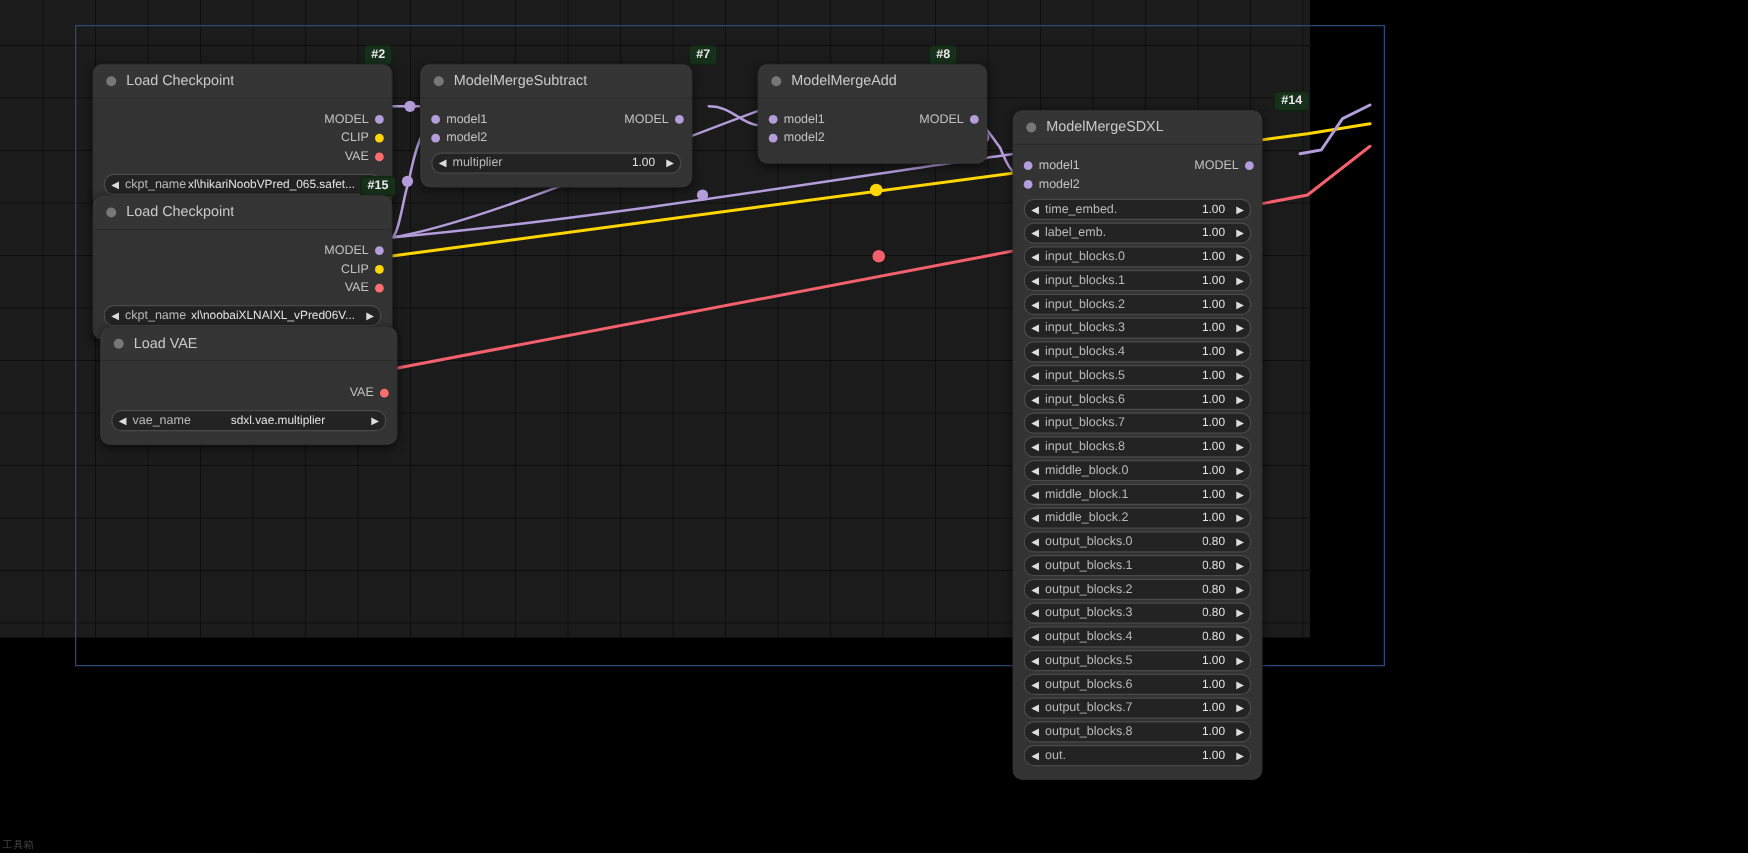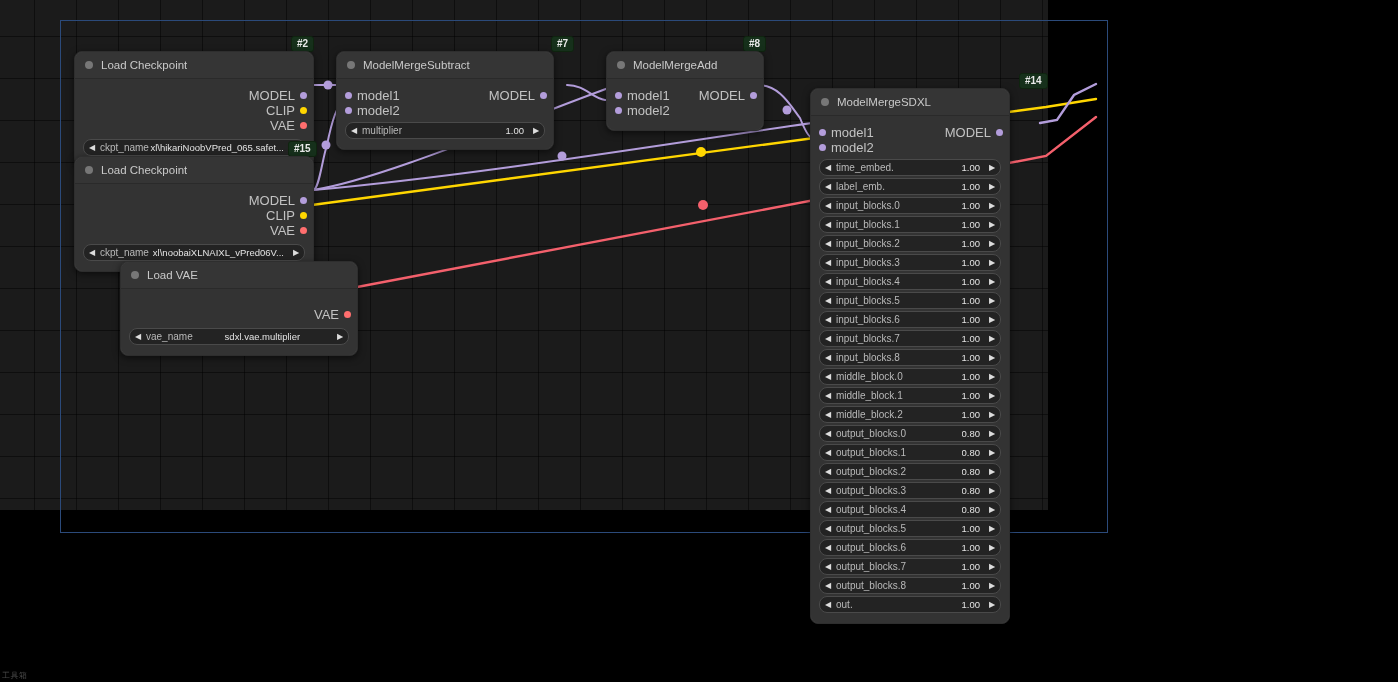--- a/index.html
+++ b/index.html
@@ -30,21 +30,21 @@
     box-shadow:0 2px 7px rgba(0,0,0,.55);border:1px solid #2e2e2e;box-sizing:border-box;}
   .node .hdr{height:26px;display:flex;align-items:center;gap:8px;padding:0 10px;
     border-radius:8px 8px 0 0;background:#353535;border-bottom:1px solid #2a2a2a;}
   .node .hdr .dot{width:8px;height:8px;border-radius:50%;background:#777;flex:none;}
   .node .hdr .ttl{font-size:11.5px;color:#c9c9c9;white-space:nowrap;overflow:hidden;}
   .node .body{background:#333;border-radius:0 0 8px 8px;padding:4px 0 8px;}
 
   .badge{position:absolute;font-size:10px;font-weight:bold;color:#eaeaea;
     background:#16301b;border:1px solid #0f240f;border-radius:3px;padding:1px 5px;line-height:12px;}
 
-  .slot{height:15px;display:flex;align-items:center;font-size:13px;color:#c2c2c2;position:relative;}
+  .slot{height:15px;display:flex;align-items:center;font-size:10px;color:#c2c2c2;position:relative;}
   .slot.out{justify-content:flex-end;padding-right:18px;}
   .slot.in{justify-content:flex-start;padding-left:20px;}
   .pin{position:absolute;width:7px;height:7px;border-radius:50%;}
   .slot.out .pin{right:6px;}
   .slot.in  .pin{left:8px;}
   .p-model{background:#b39ddb;}
   .p-clip{background:#ffd600;}
   .p-vae{background:#ff6e6e;}
 
   .widget{margin:2px 8px;height:15px;border-radius:8px;background:#232323;
@@ -146,21 +146,21 @@
       </div>
       <div class="widget" style="margin-top:6px;">
         <span class="arr">◀</span>
         <span class="wname">ckpt_name</span>
         <span class="wval">xl\noobaiXLNAIXL_vPred06V...</span>
         <span class="arr r">▶</span>
       </div>
     </div>
   </div>
 
-  <div class="node" style="left:80px;top:261px;width:238px;margin-left:40px;">
+  <div class="node" style="left:80px;top:261px;width:238px;">
     <div class="hdr">
       <span class="dot"></span>
       <span class="ttl">Load VAE</span>
     </div>
     <div class="body">
       <div class="slot out" style="margin-top:14px;">
         <span>VAE</span>
         <span class="pin p-vae"></span>
       </div>
       <div class="widget center" style="margin-top:6px;">
@@ -196,21 +196,21 @@
       <div class="widget" style="margin-top:2px;">
         <span class="arr">◀</span>
         <span class="wname">multiplier</span>
         <span class="wval">1.00</span>
         <span class="arr r">▶</span>
       </div>
     </div>
   </div>
 
   <div class="badge" style="left:743px;top:36px;">#8</div>
-  <div class="node" style="left:606px;top:51px;width:158px;">
+  <div class="node" style="left:606px;top:51px;width:184px;">
     <div class="hdr">
       <span class="dot"></span>
       <span class="ttl">ModelMergeAdd</span>
     </div>
     <div class="body" style="padding-bottom:10px;">
       <div style="position:relative;height:32px;margin-top:5px;">
         <div class="slot in" style="position:absolute;left:0;top:0;">
           <span class="pin p-model"></span>
           <span>model1</span>
         </div>

